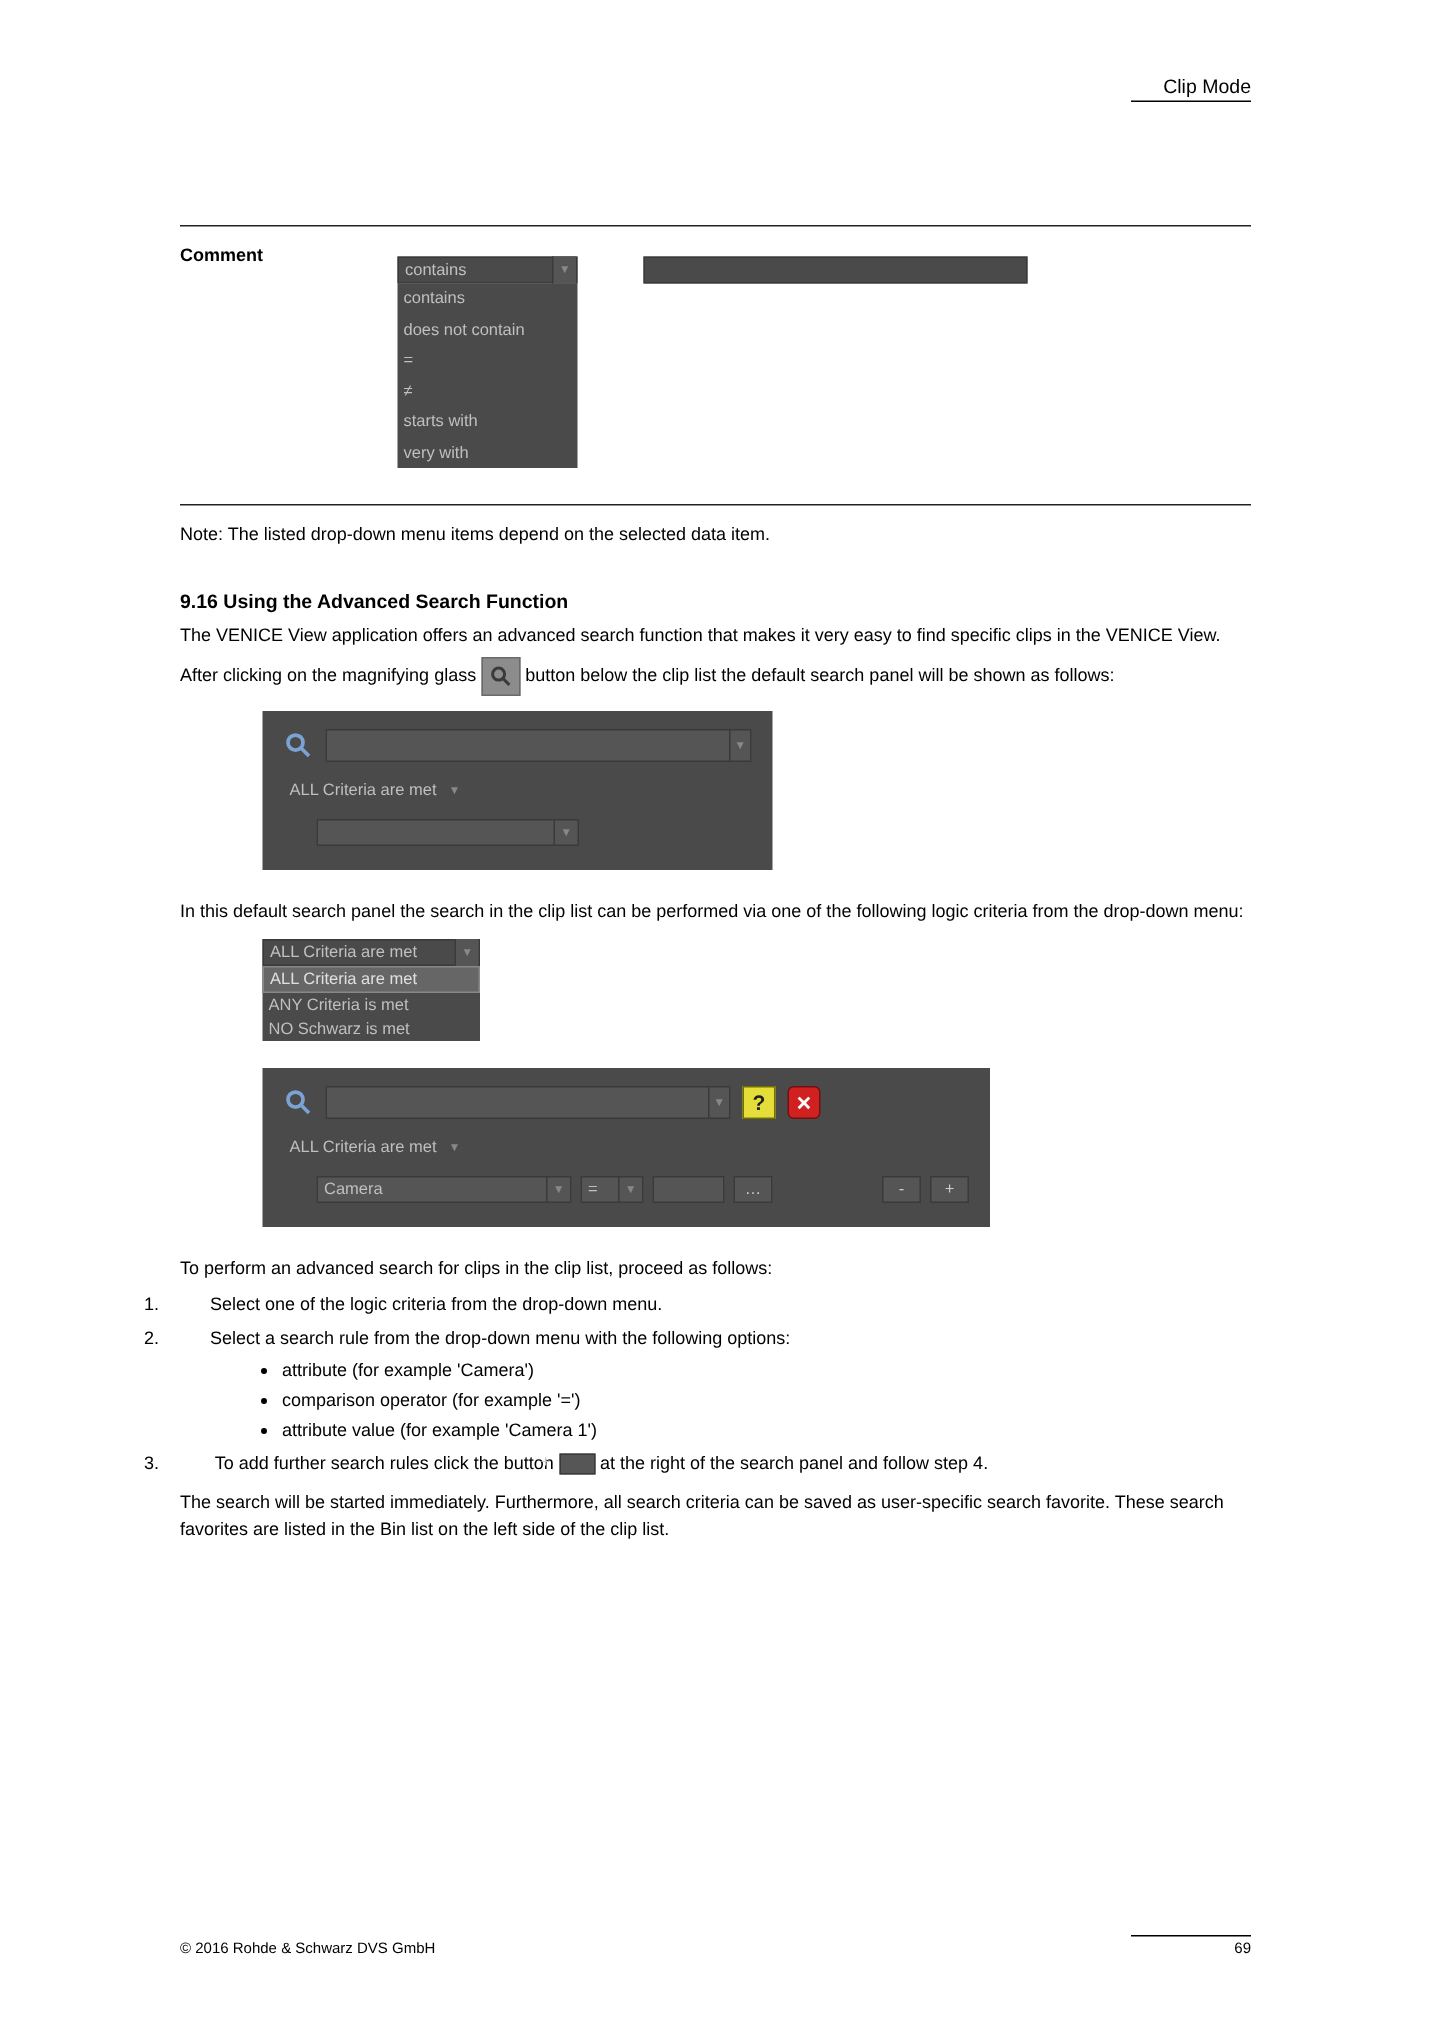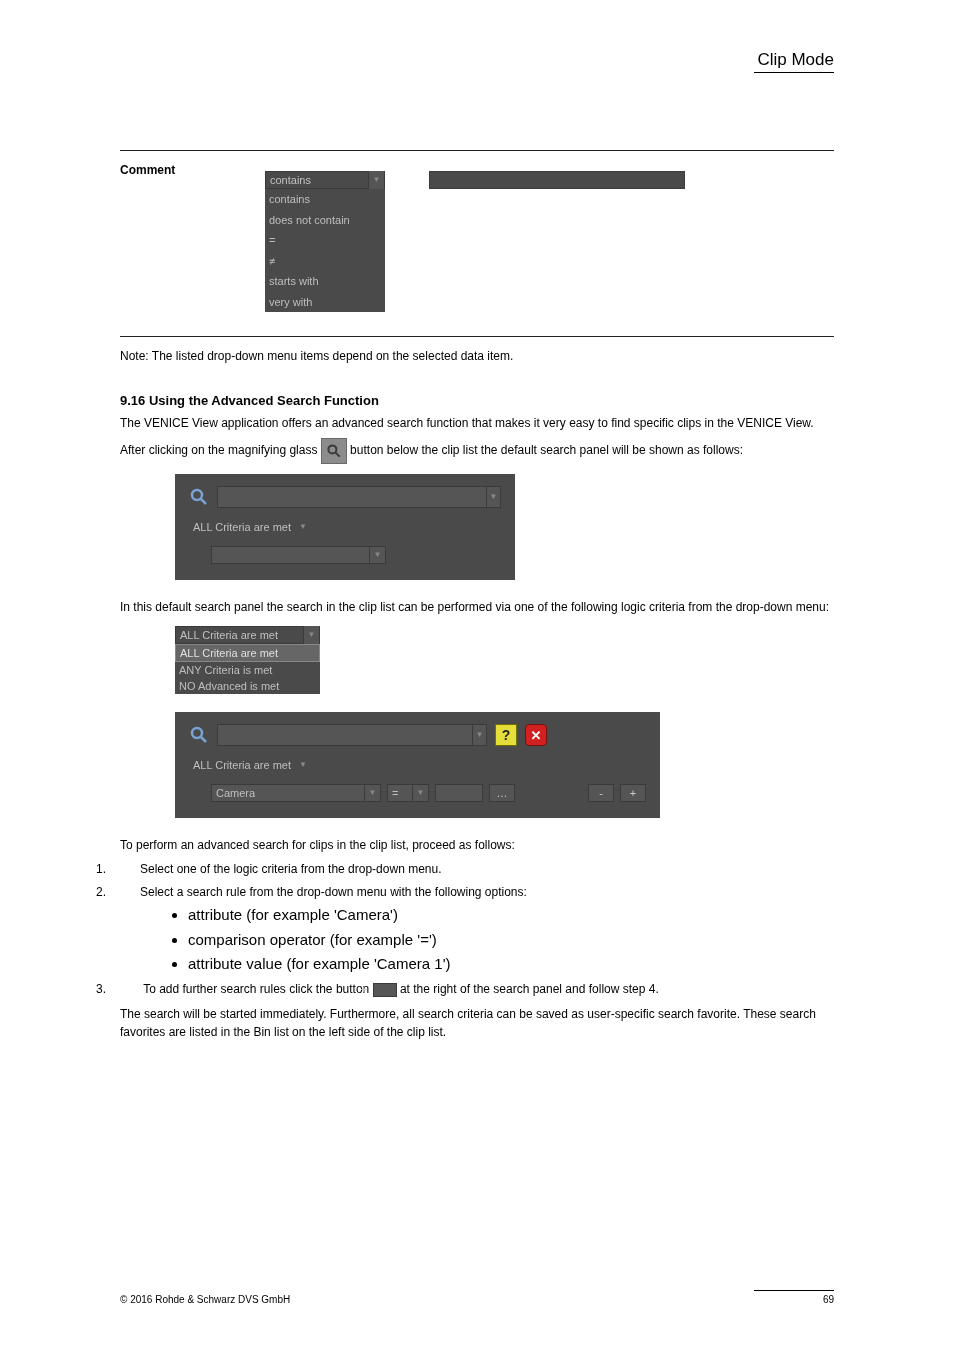--- a/index.html
+++ b/index.html
@@ -1,18 +1,18 @@
 <!DOCTYPE html>
 <html><head>
 <meta charset="utf-8">
 <style>
   * { box-sizing: border-box; margin: 0; padding: 0; }
   html, body { width: 954px; background: #fff; font-family: Arial, Helvetica, sans-serif; color: #000; }
   .page { position: relative; width: 954px; height: 1350px; padding: 50px 120px 50px 120px; }
-  .run-head { position:absolute; top:50px; right:120px; font-size:17px; text-align:right; }
+  .run-head { position:absolute; top:50px; right:120px; font-size:13px; text-align:right; }
   .run-head-line { border-top:1px solid #000; width:80px; margin-left:auto; margin-top:2px;}
   .content { margin-top:100px; }
   .hline { border-top:1px solid #222; height:0; margin: 6px 0 10px 0; }
   .table-row { display:flex; font-size:12px; line-height:1.5; }
   .left-col { flex:0 0 145px; font-weight:bold; }
   .right-col { flex:1; }
   p { font-size:12px; line-height:1.5; margin:6px 0; }
   .section-heading { font-size:13px; font-weight:bold; margin-top:28px; }
   .inline-icon { display:inline-block; vertical-align:middle; }
   .footer { position:absolute; bottom:45px; left:120px; right:120px; font-size:10px; }
@@ -49,21 +49,21 @@
   .help-icon { width:22px; height:22px; background:#e5dd3a; color:#222; border:1px solid #707000; display:inline-flex; align-items:center; justify-content:center; font-weight:bold; font-size:14px; }
   .close-icon { width:22px; height:22px; background:#d02020; color:#fff; border:1px solid #701010; border-radius:4px; display:inline-flex; align-items:center; justify-content:center; font-weight:bold; font-size:13px; }
 
   
   .inline-plus { display:inline-flex; width:24px; height:14px; background:#565656; border:1px solid #3a3a3a; align-items:center; justify-content:center; color:#c8c8c8; font-size:11px; vertical-align:middle;}
 
   .ol { margin:4px 0 4px 0; padding-left: 0; }
   .ol li { list-style:none; font-size:12px; line-height:1.6; margin-bottom:4px; padding-left:24px; text-indent:-24px; }
   .ol li .n { display:inline-block; width:20px; font-weight:normal;}
   .ul { margin:2px 0 0 44px; }
-  .ul li { list-style:disc; font-size:15px; line-height:1.5; margin-bottom:2px; text-indent:0; padding-left:0;}
+  .ul li { list-style:disc; font-size:12px; line-height:1.5; margin-bottom:2px; text-indent:0; padding-left:0;}
 </style>
 </head>
 <body>
 
 <div class="page">
 
   <div class="run-head">
     <span>Clip Mode</span>
     <div class="run-head-line"></div>
   </div>
@@ -140,21 +140,21 @@
     <p>In this default search panel the search in the clip list can be performed via one of the following logic criteria from the drop-down menu:</p>
 
     <div class="fig" style="margin-left:55px; width:145px;">
       <div class="ui-dd-sel">
         <span class="label">ALL Criteria are met</span>
         <span class="tri">▼</span>
       </div>
       <div class="ui-dd-list">
         <div class="item hl">ALL Criteria are met</div>
         <div class="item">ANY Criteria is met</div>
-        <div class="item">NO Advanced is met</div>
+        <div class="item">NO Schwarz is met</div>
       </div>
     </div>
 
 
     <div class="fig">
       <div class="panel" style="width:485px; margin-left:55px;">
         <div class="panel-row">
           <svg class="mag" viewBox="0 0 20 20">
               <circle cx="8" cy="8" r="5"></circle>
               <line x1="12" y1="12" x2="17" y2="17"></line>

